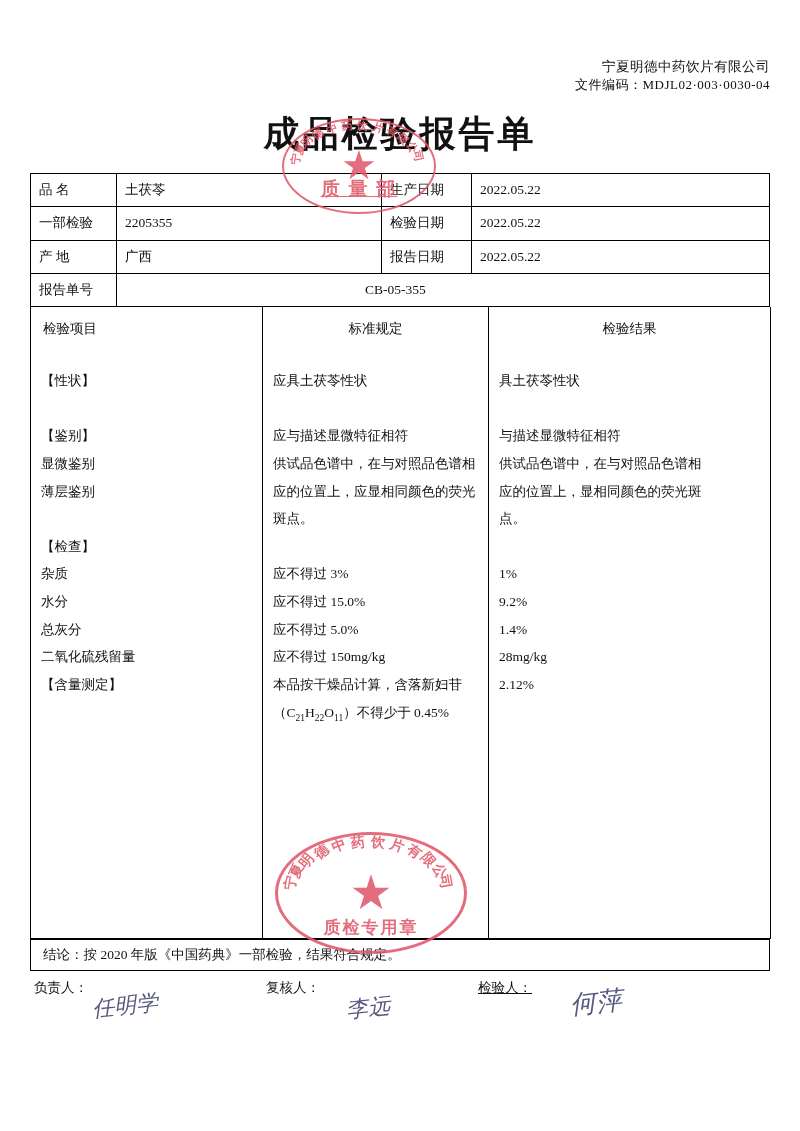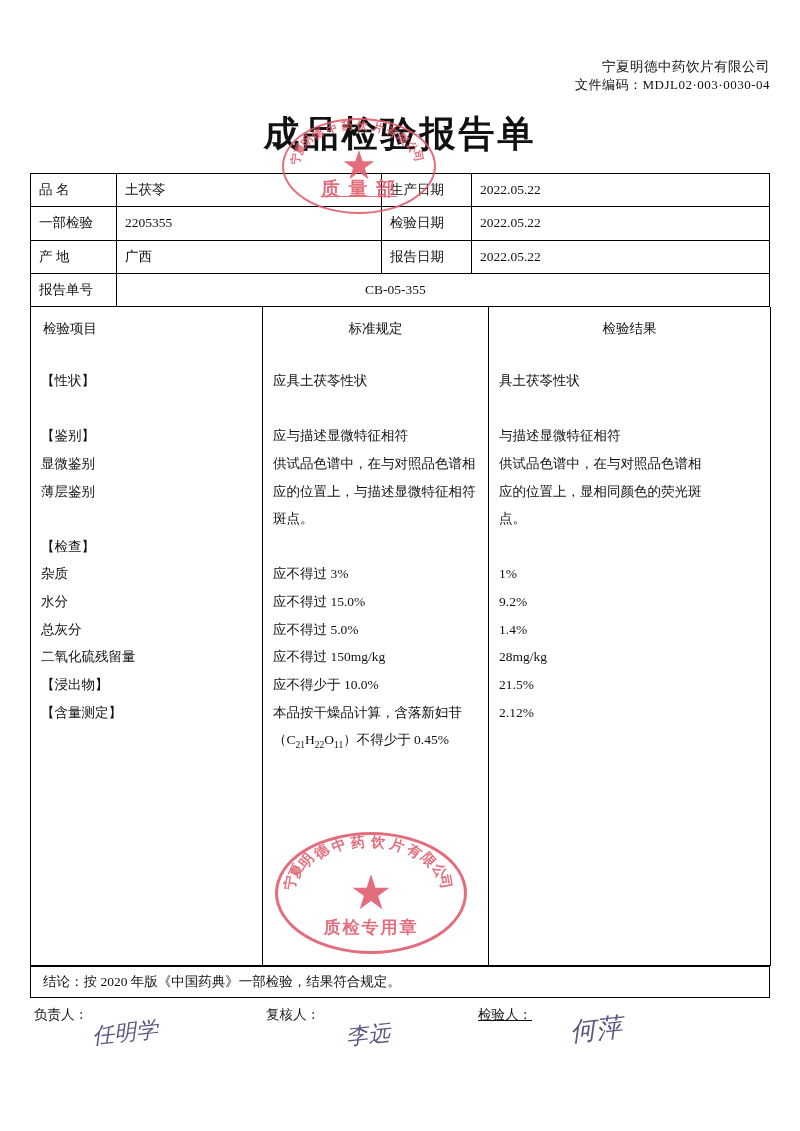--- a/index.html
+++ b/index.html
@@ -272,21 +272,21 @@
         <td>应与描述显微特征相符</td>
         <td>与描述显微特征相符</td>
       </tr>
       <tr class="tall">
         <td>显微鉴别</td>
         <td>供试品色谱中，在与对照品色谱相</td>
         <td>供试品色谱中，在与对照品色谱相</td>
       </tr>
       <tr class="tall">
         <td>薄层鉴别</td>
-        <td>应的位置上，与描述显微特征相符</td>
+        <td>应的位置上，应显相同颜色的荧光</td>
         <td>应的位置上，显相同颜色的荧光斑</td>
       </tr>
       <tr class="tall">
         <td></td>
         <td>斑点。</td>
         <td>点。</td>
       </tr>
 
       <tr class="tall">
         <td>【检查】</td>
@@ -305,25 +305,20 @@
       </tr>
       <tr class="tall">
         <td>总灰分</td>
         <td>应不得过 5.0%</td>
         <td>1.4%</td>
       </tr>
       <tr class="tall">
         <td>二氧化硫残留量</td>
         <td>应不得过 150mg/kg</td>
         <td>28mg/kg</td>
-      </tr>
-      <tr class="tall">
-        <td>【浸出物】</td>
-        <td>应不得少于 10.0%</td>
-        <td>21.5%</td>
       </tr>
       <tr class="tall">
         <td>【含量测定】</td>
         <td>本品按干燥品计算，含落新妇苷</td>
         <td>2.12%</td>
       </tr>
       <tr class="tall">
         <td></td>
         <td>（C<span class="sub">21</span>H<span class="sub">22</span>O<span class="sub">11</span>）不得少于 0.45%</td>
         <td></td>

